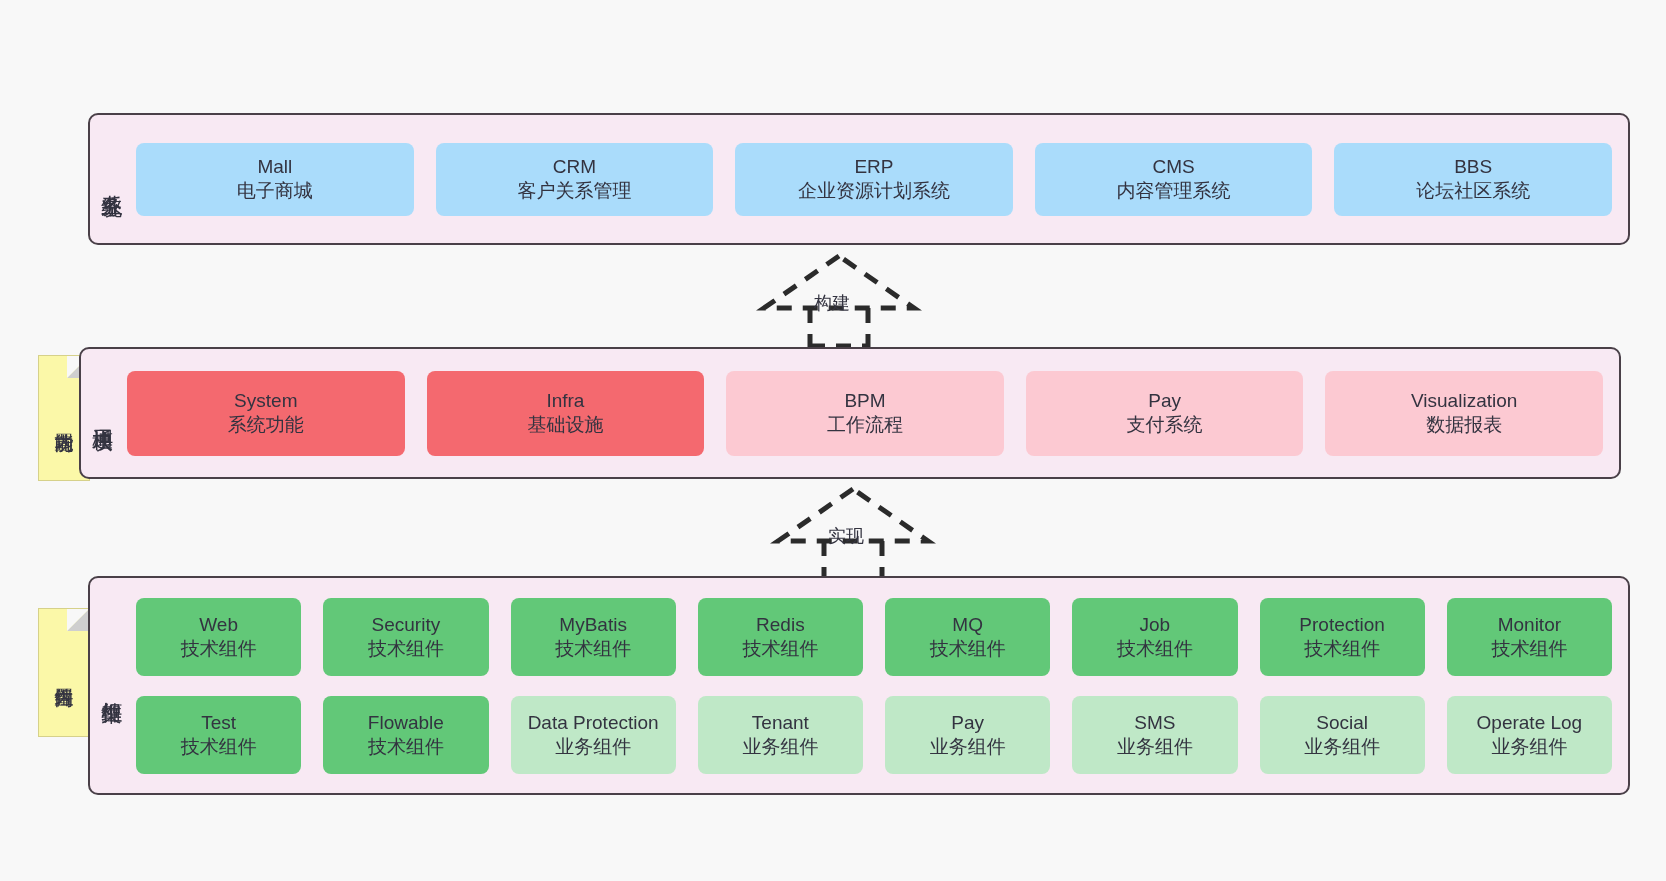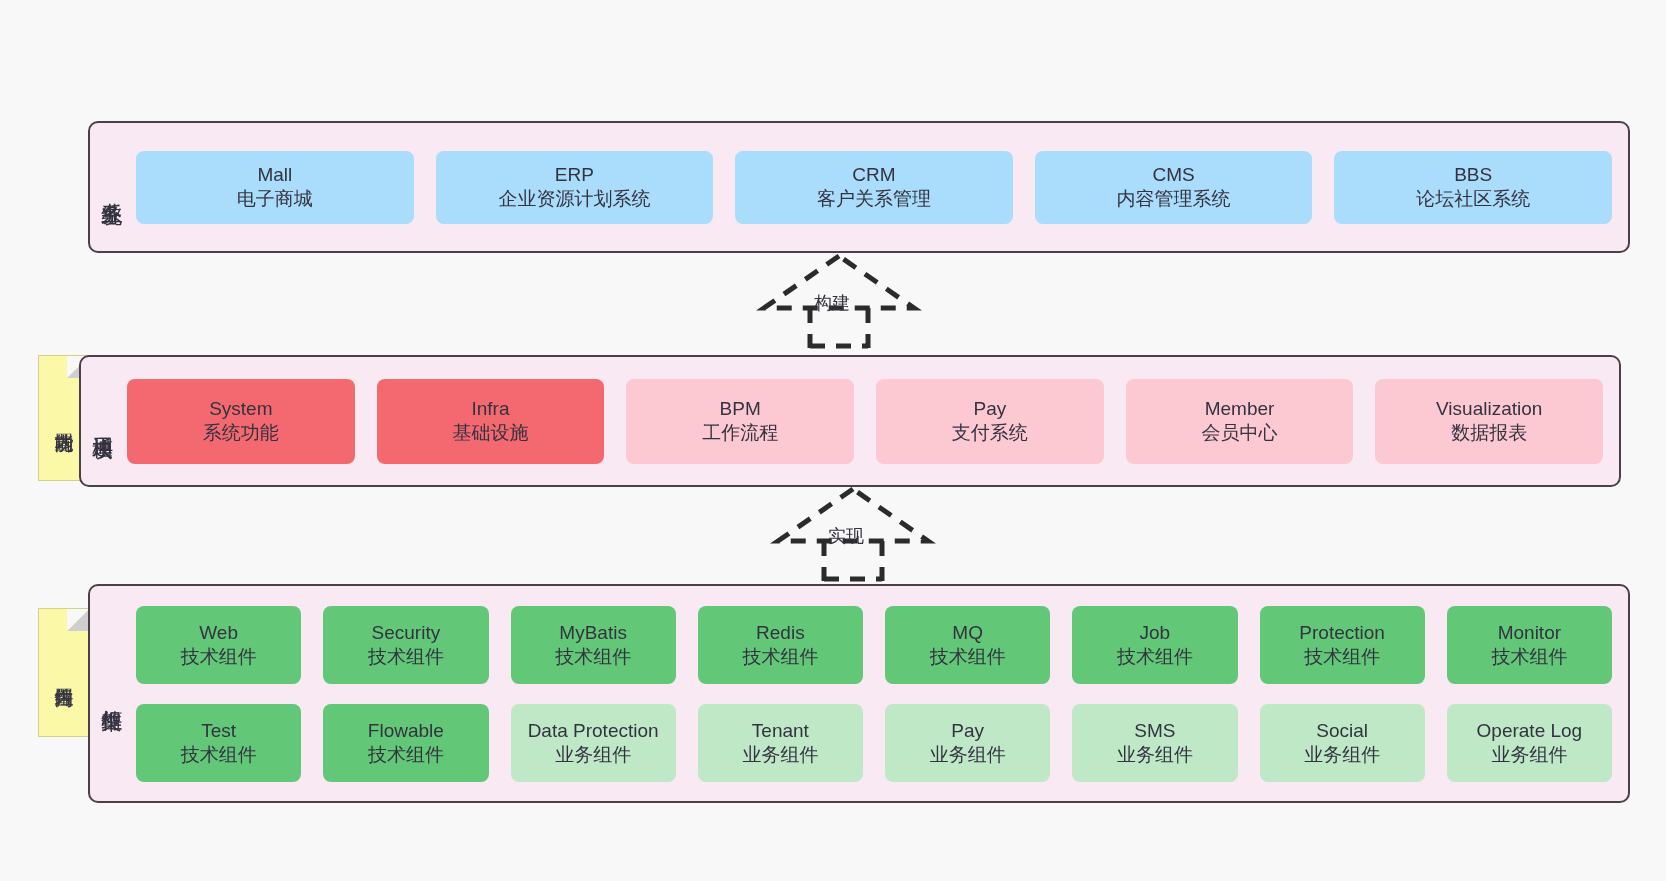--- a/index.html
+++ b/index.html
@@ -24,21 +24,20 @@
 
   
   .layer {
     position: absolute;
     box-sizing: border-box;
     background: #f8e9f3;
     border: 2px solid #4a4048;
     border-radius: 10px;
     display: flex;
     align-items: stretch;
-    margin-top: 8px;
   }
   .layer-label {
     flex: 0 0 auto;
     width: 44px;
     display: flex;
     align-items: center;
     justify-content: center;
     font-size: 21px;
     line-height: 1.12;
     letter-spacing: 0.5px;
@@ -159,26 +158,26 @@
 
   <div class="layer" id="layer-business">
     <div class="layer-label">业务系统</div>
     <div class="layer-body">
       <div class="row">
         <div class="cell blue">
           <span class="t1">Mall</span>
           <span class="t2">电子商城</span>
         </div>
         <div class="cell blue">
+          <span class="t1">CRM</span>
+          <span class="t2">客户关系管理</span>
+        </div>
+        <div class="cell blue">
           <span class="t1">ERP</span>
           <span class="t2">企业资源计划系统</span>
-        </div>
-        <div class="cell blue">
-          <span class="t1">CRM</span>
-          <span class="t2">客户关系管理</span>
         </div>
         <div class="cell blue">
           <span class="t1">CMS</span>
           <span class="t2">内容管理系统</span>
         </div>
         <div class="cell blue">
           <span class="t1">BBS</span>
           <span class="t2">论坛社区系统</span>
         </div>
       </div>
@@ -211,24 +210,20 @@
         </div>
         <div class="cell pinklite">
           <span class="t1">BPM</span>
           <span class="t2">工作流程</span>
         </div>
         <div class="cell pinklite">
           <span class="t1">Pay</span>
           <span class="t2">支付系统</span>
         </div>
         <div class="cell pinklite">
-          <span class="t1">Member</span>
-          <span class="t2">会员中心</span>
-        </div>
-        <div class="cell pinklite">
           <span class="t1">Visualization</span>
           <span class="t2">数据报表</span>
         </div>
       </div>
     </div>
   </div>
 
   <div class="connector" id="conn-impl">
     <svg width="190" height="96" viewBox="0 0 190 96" fill="none">
       <path d="M 95 4 L 20 56 L 170 56 Z" stroke="#2b2b2b" stroke-width="5" stroke-dasharray="15 11" fill="none" stroke-linecap="butt"></path>

